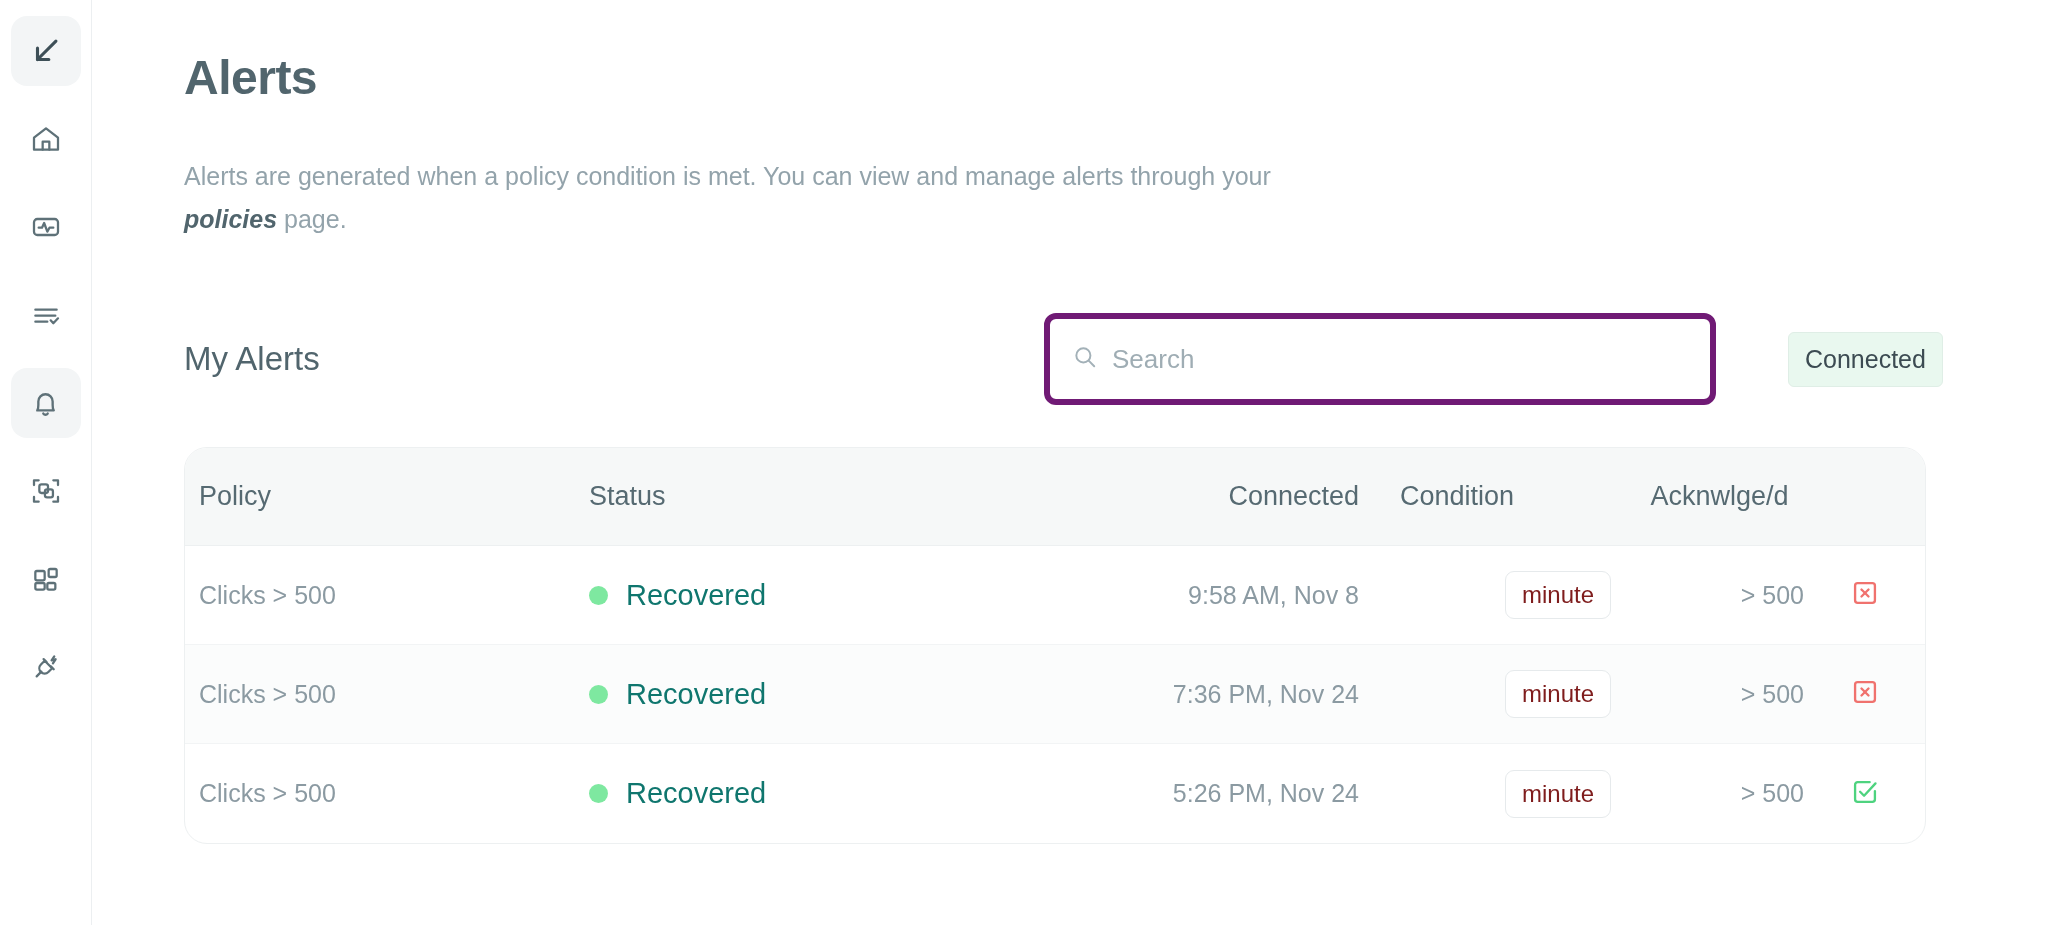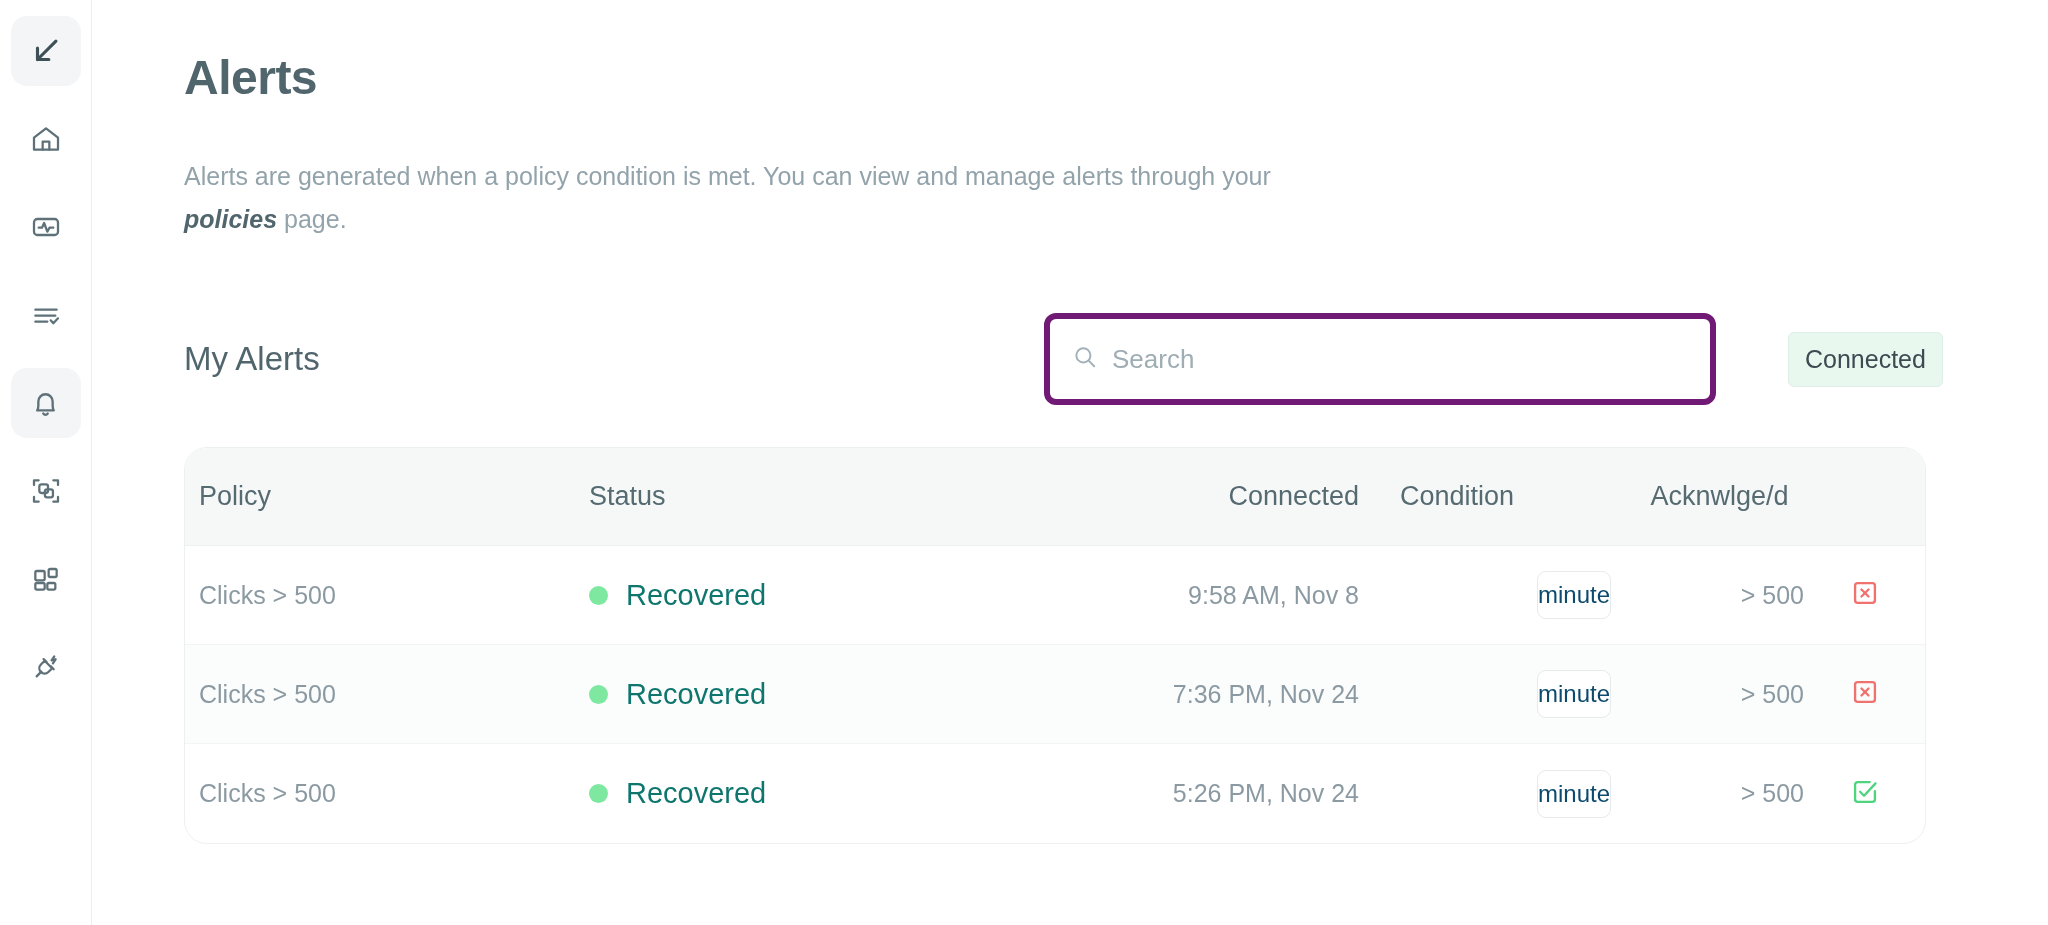--- a/index.html
+++ b/index.html
@@ -146,22 +146,22 @@
   }
   .dot {
     width: 19px; height: 19px; border-radius: 50%;
     background: #7ee8a0; flex: 0 0 19px;
   }
   .pill {
     border: 1px solid #e6eaec;
     border-radius: 9px;
     background: #fff;
     font-size: 24px;
-    color: #0c4a6e;
-    padding: 9px 0;
+    color: #7f1d1d;
+    padding: 9px 16px;
   }
   .ack-box { display: block; }
 </style>
 </head>
 <body>
 
 <div class="app">
 
   <nav class="sidebar">
 

